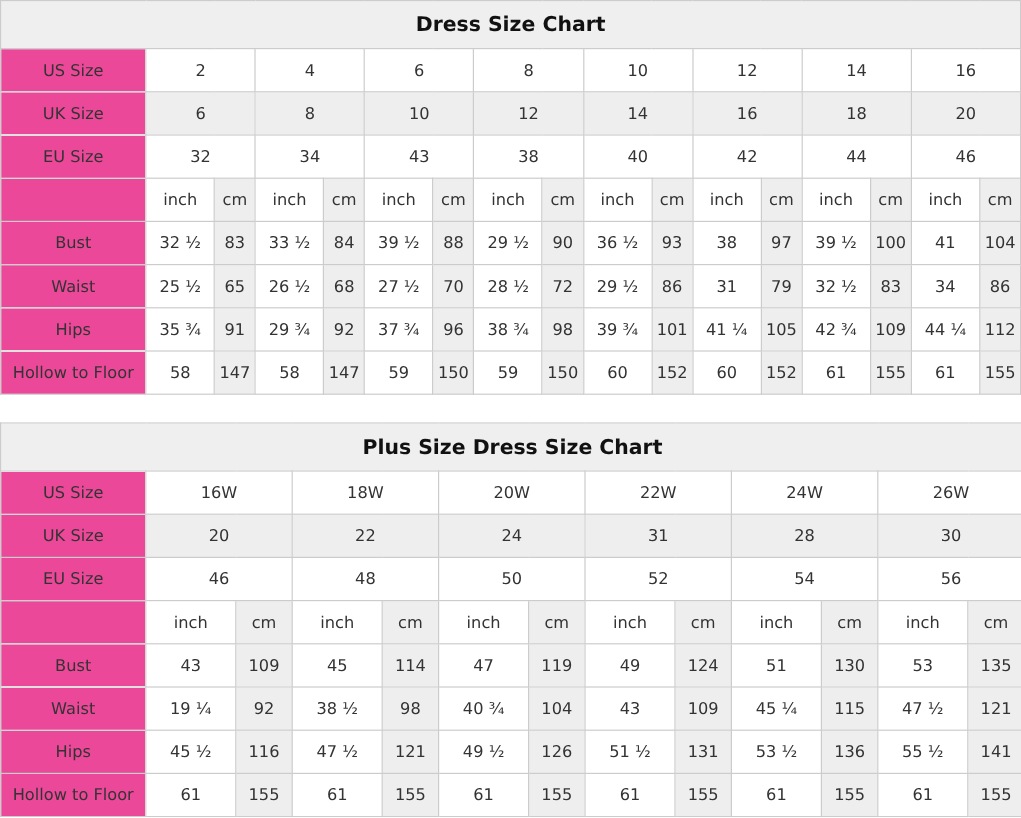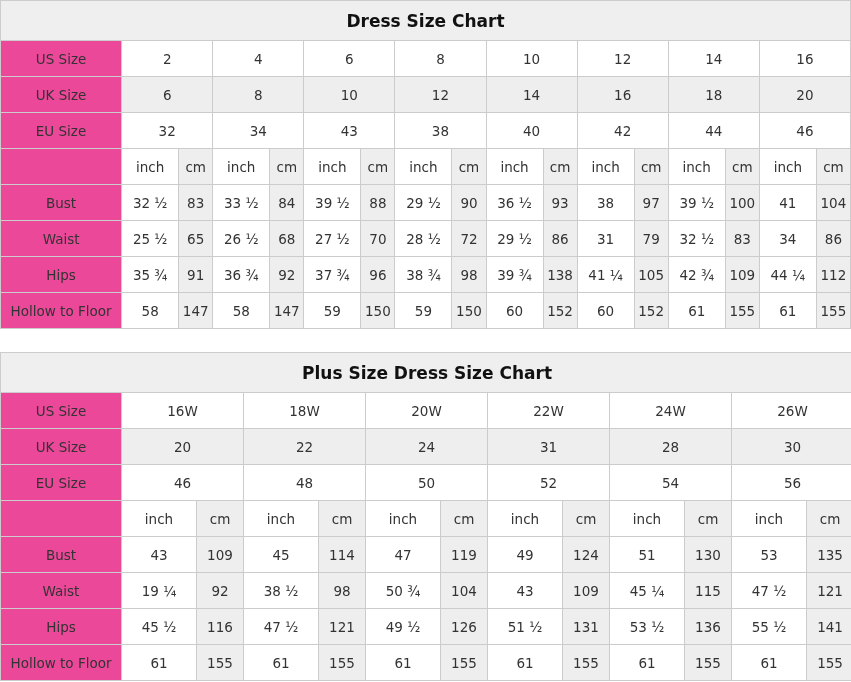--- a/index.html
+++ b/index.html
@@ -165,28 +165,28 @@
           <td class="shaded">79</td>
           <td>32 ½</td>
           <td class="shaded">83</td>
           <td>34</td>
           <td class="shaded">86</td>
         </tr>
         <tr>
           <td class="label-cell">Hips</td>
           <td>35 ¾</td>
           <td class="shaded">91</td>
-          <td>36 ¾</td>
+          <td>29 ¾</td>
           <td class="shaded">92</td>
           <td>37 ¾</td>
           <td class="shaded">96</td>
           <td>38 ¾</td>
           <td class="shaded">98</td>
           <td>39 ¾</td>
-          <td class="shaded">138</td>
+          <td class="shaded">101</td>
           <td>41 ¼</td>
           <td class="shaded">105</td>
           <td>42 ¾</td>
           <td class="shaded">109</td>
           <td>44 ¼</td>
           <td class="shaded">112</td>
         </tr>
         <tr>
           <td class="label-cell">Hollow to Floor</td>
           <td>58</td>
@@ -284,21 +284,21 @@
           <td class="shaded">130</td>
           <td>53</td>
           <td class="shaded">135</td>
         </tr>
         <tr>
           <td class="label-cell">Waist</td>
           <td>19 ¼</td>
           <td class="shaded">92</td>
           <td>38 ½</td>
           <td class="shaded">98</td>
-          <td>50 ¾</td>
+          <td>40 ¾</td>
           <td class="shaded">104</td>
           <td>43</td>
           <td class="shaded">109</td>
           <td>45 ¼</td>
           <td class="shaded">115</td>
           <td>47 ½</td>
           <td class="shaded">121</td>
         </tr>
         <tr>
           <td class="label-cell">Hips</td>

